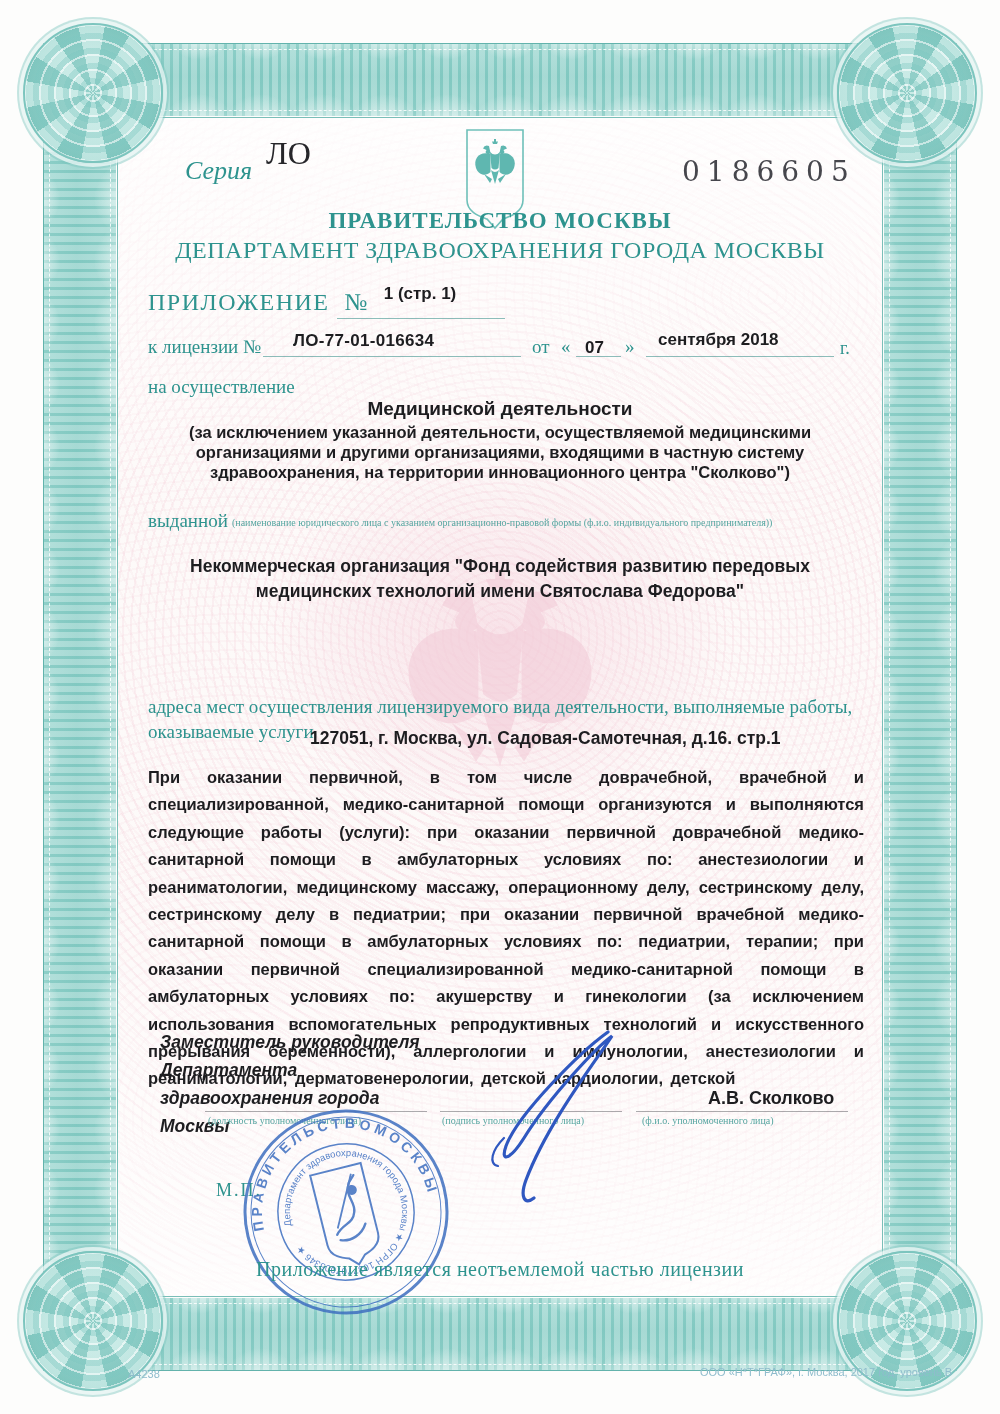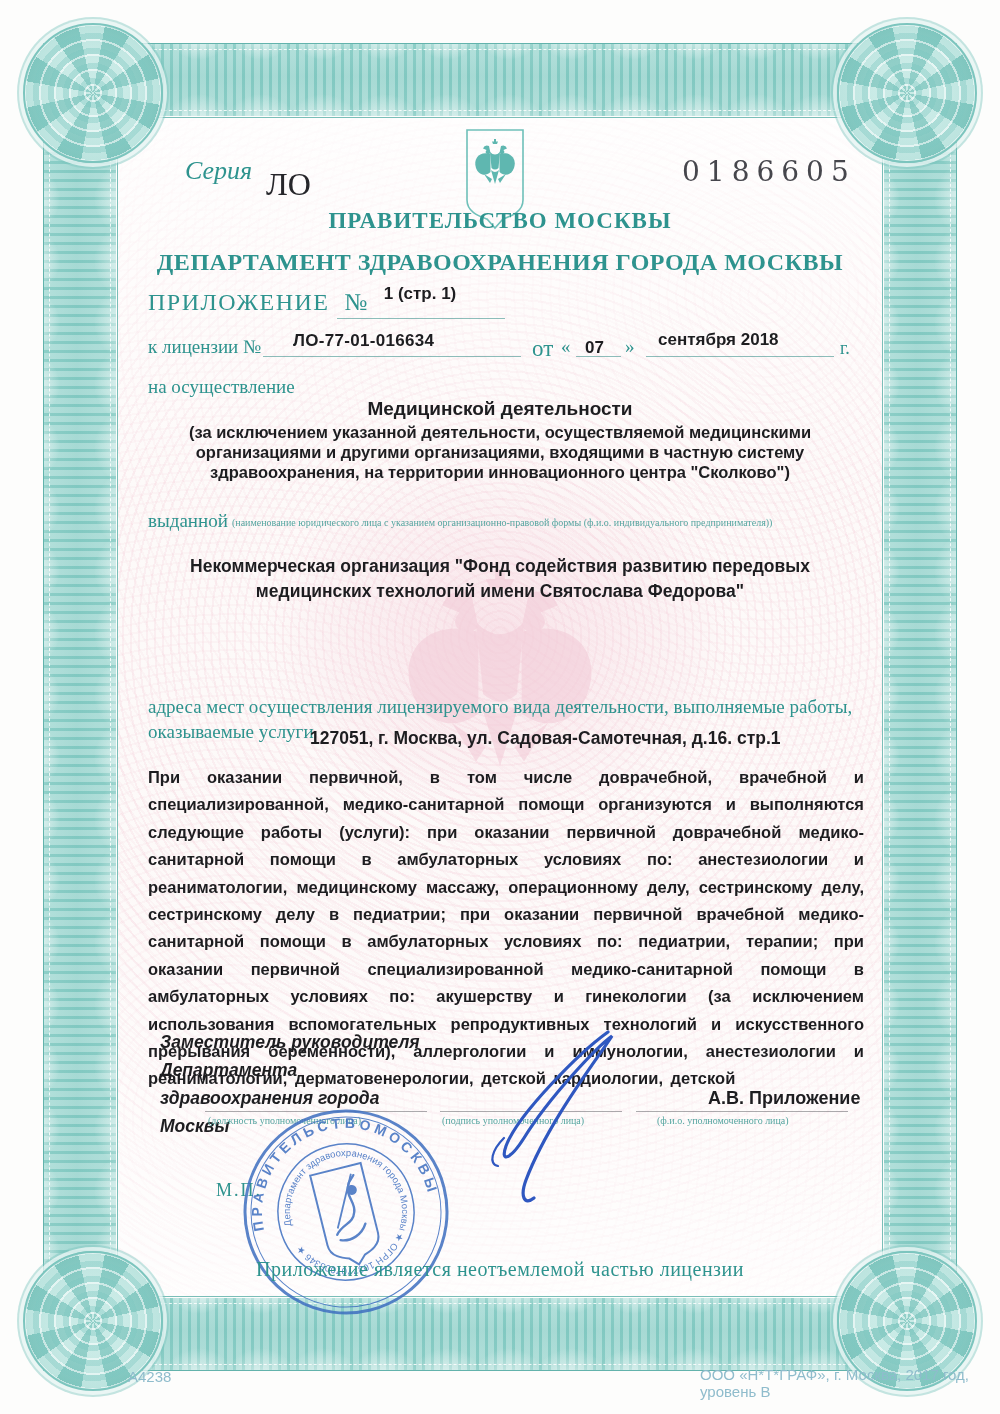--- a/index.html
+++ b/index.html
@@ -65,21 +65,21 @@
   .rosette.br{right:23px;bottom:23px;}
   
   .abs{position:absolute;}
   .teal{color:#2e938e;}
   .blk{color:#1d1d20;font-family:"Liberation Sans", sans-serif;font-weight:bold;}
   .serif{font-family:"Liberation Serif", serif;}
   .center{text-align:center;}
   .uline{position:absolute;border-bottom:1px solid rgba(47,138,133,.55);height:1px;}
   .hairline{position:absolute;border-bottom:1px solid rgba(90,90,95,.5);height:1px;}
   .caption{font-size:10px;color:#55a5a0;font-family:"Liberation Serif", serif;}
-  .tiny{font-size:15px;color:#8fbccc;font-family:"Liberation Sans", sans-serif;}
+  .tiny{font-size:11px;color:#8fbccc;font-family:"Liberation Sans", sans-serif;}
 </style>
 </head>
 <body>
 
 <div class="inner-bg"></div>
 <div class="band h top"></div>
 <div class="band h bottom"></div>
 <div class="band v left"></div>
 <div class="band v right"></div>
 <div class="frame-line"></div>
@@ -96,50 +96,50 @@
     <path d="M62,16 q9,-3 12,5 l-7,3 q5,6 -4,9 l-4,-3 z"></path>
     <path d="M40,28 Q50,38 60,28 L57,58 Q50,64 43,58 Z"></path>
     <path d="M41,32 C20,26 8,40 13,56 C17,70 31,74 41,66 Z"></path>
     <path d="M59,32 C80,26 92,40 87,56 C83,70 69,74 59,66 Z"></path>
     <path d="M42,62 L50,88 L58,62 Q50,70 42,62 Z"></path>
     <path d="M30,70 L44,80 L40,86 Z M70,70 L56,80 L60,86 Z"></path>
   </g>
 </svg>
 
 <div class="abs teal serif" style="left:185px;top:156px;font-size:26px;font-style:italic;">Серия</div>
-<div class="abs serif" style="left:266px;top:166px;font-size:32px;color:#26262a;">ЛО</div>
+<div class="abs serif" style="left:266px;top:135px;font-size:32px;color:#26262a;">ЛО</div>
 <div class="abs serif" style="left:682px;top:155px;font-size:28px;color:#46464c;letter-spacing:7px;font-family:'DejaVu Serif', serif;">0186605</div>
 
 <svg class="abs" style="left:459px;top:126px;" width="72" height="108" viewBox="0 0 72 108">
   <path d="M8,4 H64 V74 C64,86 52,90 44,93 L36,102 L28,93 C20,90 8,86 8,74 Z" fill="none" stroke="#6fc0b9" stroke-width="1.6"></path>
   <g fill="#5fb7b0" transform="translate(11,12) scale(0.5)">
     <path d="M48,2 h4 v5 h-4 z M44,7 h12 l-2,5 h-8 z"></path>
     <path d="M38,16 q-9,-3 -12,5 l7,3 q-5,6 4,9 l4,-3 z"></path>
     <path d="M62,16 q9,-3 12,5 l-7,3 q5,6 -4,9 l-4,-3 z"></path>
     <path d="M40,28 Q50,38 60,28 L57,60 Q50,66 43,60 Z"></path>
     <path d="M41,32 C18,26 6,42 12,60 C17,74 31,78 41,68 Z"></path>
     <path d="M59,32 C82,26 94,42 88,60 C83,74 69,78 59,68 Z"></path>
     <path d="M42,64 L50,92 L58,64 Q50,72 42,64 Z"></path>
     <path d="M28,72 L44,82 L40,90 Z M72,72 L56,82 L60,90 Z"></path>
   </g>
 </svg>
 
 <div class="abs teal serif center" style="left:0;right:0;top:208px;font-size:23px;font-weight:600;letter-spacing:1px;">ПРАВИТЕЛЬСТВО МОСКВЫ</div>
-<div class="abs teal serif center" style="left:0;right:0;top:237px;font-size:24px;font-weight:700;letter-spacing:.5px;margin-top:12px;">ДЕПАРТАМЕНТ ЗДРАВООХРАНЕНИЯ ГОРОДА МОСКВЫ</div>
+<div class="abs teal serif center" style="left:0;right:0;top:237px;font-size:24px;font-weight:400;letter-spacing:.5px;">ДЕПАРТАМЕНТ ЗДРАВООХРАНЕНИЯ ГОРОДА МОСКВЫ</div>
 
 <div class="abs teal serif" style="left:148px;top:289px;font-size:24px;letter-spacing:1.5px;">
   <span>ПРИЛОЖЕНИЕ</span>&nbsp;&nbsp;<span>№</span>
 </div>
 <div class="abs blk center" style="left:330px;top:284px;width:180px;font-size:17px;">1 (стр. 1)</div>
 <div class="uline" style="left:337px;top:317px;width:168px;"></div>
 
 <div class="abs teal serif" style="left:148px;top:336px;font-size:19px;">к лицензии №</div>
 <div class="abs blk" style="left:293px;top:331px;font-size:17px;letter-spacing:.3px;">ЛО-77-01-016634</div>
 <div class="uline" style="left:263px;top:355px;width:258px;"></div>
-<div class="abs teal serif" style="left:532px;top:336px;font-size:23px;text-align:center;">от</div>
+<div class="abs teal serif" style="left:532px;top:336px;font-size:19px;text-align:center;">от</div>
 <div class="abs teal serif" style="left:561px;top:336px;font-size:19px;">«</div>
 <div class="abs blk" style="left:585px;top:330px;font-size:17px;margin-top:8px;">07</div>
 <div class="uline" style="left:576px;top:355px;width:45px;"></div>
 <div class="abs teal serif" style="left:625px;top:336px;font-size:19px;">»</div>
 <div class="abs blk" style="left:658px;top:330px;font-size:17px;">сентября 2018</div>
 <div class="uline" style="left:646px;top:355px;width:188px;"></div>
 <div class="abs teal serif" style="left:840px;top:338px;font-size:18px;">г.</div>
 
 <div class="abs teal serif" style="left:148px;top:376px;font-size:19px;">на осуществление</div>
 <div class="abs blk center" style="left:0;right:0;top:398px;font-size:19px;">Медицинской деятельности</div>
@@ -150,28 +150,28 @@
 <div class="abs blk center" style="left:130px;right:130px;top:554px;font-size:17.5px;line-height:25px;">Некоммерческая организация "Фонд содействия развитию передовых медицинских технологий имени Святослава Федорова"</div>
 
 <div class="abs teal serif" style="left:148px;top:694px;width:724px;font-size:19px;line-height:25px;">адреса мест осуществления лицензируемого вида деятельности, выполняемые работы, оказываемые услуги</div>
 <div class="abs blk" style="left:310px;top:728px;font-size:17.5px;">127051, г. Москва, ул. Садовая-Самотечная, д.16. стр.1</div>
 <div class="abs blk" style="left:148px;top:764px;width:716px;font-size:16.5px;line-height:27.4px;text-align:justify;word-spacing:3px;">При оказании первичной, в том числе доврачебной, врачебной и специализированной, медико-санитарной помощи организуются и выполняются следующие работы (услуги): при оказании первичной доврачебной медико-санитарной помощи в амбулаторных условиях по: анестезиологии и реаниматологии, медицинскому массажу, операционному делу, сестринскому делу, сестринскому делу в педиатрии; при оказании первичной врачебной медико-санитарной помощи в амбулаторных условиях по: педиатрии, терапии; при оказании первичной специализированной медико-санитарной помощи в амбулаторных условиях по: акушерству и гинекологии (за исключением использования вспомогательных репродуктивных технологий и искусственного прерывания беременности), аллергологии и иммунологии, анестезиологии и реаниматологии, дерматовенерологии, детской кардиологии, детской</div>
 
 <div class="abs blk" style="left:160px;top:1028px;font-size:17.5px;line-height:28px;white-space:pre-line;font-style:italic;">Заместитель руководителя
 Департамента
 здравоохранения города
 Москвы</div>
-<div class="abs blk" style="left:708px;top:1088px;font-size:18px;">А.В. Приложение</div>
+<div class="abs blk" style="left:708px;top:1088px;font-size:18px;">А.В. Сколково</div>
 
 <div class="hairline" style="left:205px;top:1110px;width:222px;"></div>
 <div class="hairline" style="left:440px;top:1110px;width:182px;"></div>
 <div class="hairline" style="left:636px;top:1110px;width:212px;"></div>
 <div class="abs caption" style="left:208px;top:1115px;">(должность уполномоченного лица)</div>
 <div class="abs caption" style="left:442px;top:1115px;">(подпись уполномоченного лица)</div>
-<div class="abs caption" style="left:642px;top:1115px;margin-left:15px;">(ф.и.о. уполномоченного лица)</div>
+<div class="abs caption" style="left:642px;top:1115px;">(ф.и.о. уполномоченного лица)</div>
 
 <svg class="abs" style="left:440px;top:1018px;" width="220" height="190" viewBox="0 0 220 190">
   <path d="M168,14 C140,34 78,96 66,128 C60,145 70,142 84,120 C110,78 158,28 172,18 C158,40 108,104 86,162 C80,178 84,188 94,180" fill="none" stroke="#2f57c0" stroke-width="3.2" stroke-linecap="round"></path>
   <path d="M64,120 C52,132 48,146 58,148" fill="none" stroke="#2f57c0" stroke-width="2.2" stroke-linecap="round"></path>
 </svg>
 
 <div class="abs teal serif" style="left:216px;top:1180px;font-size:18px;letter-spacing:2px;">М.П.</div>
 
 <svg class="abs" style="left:240px;top:1106px;opacity:.85;transform:rotate(-14deg);" width="212" height="212" viewBox="-106 -106 212 212">
   <g fill="none" stroke="#3e6fc0">

